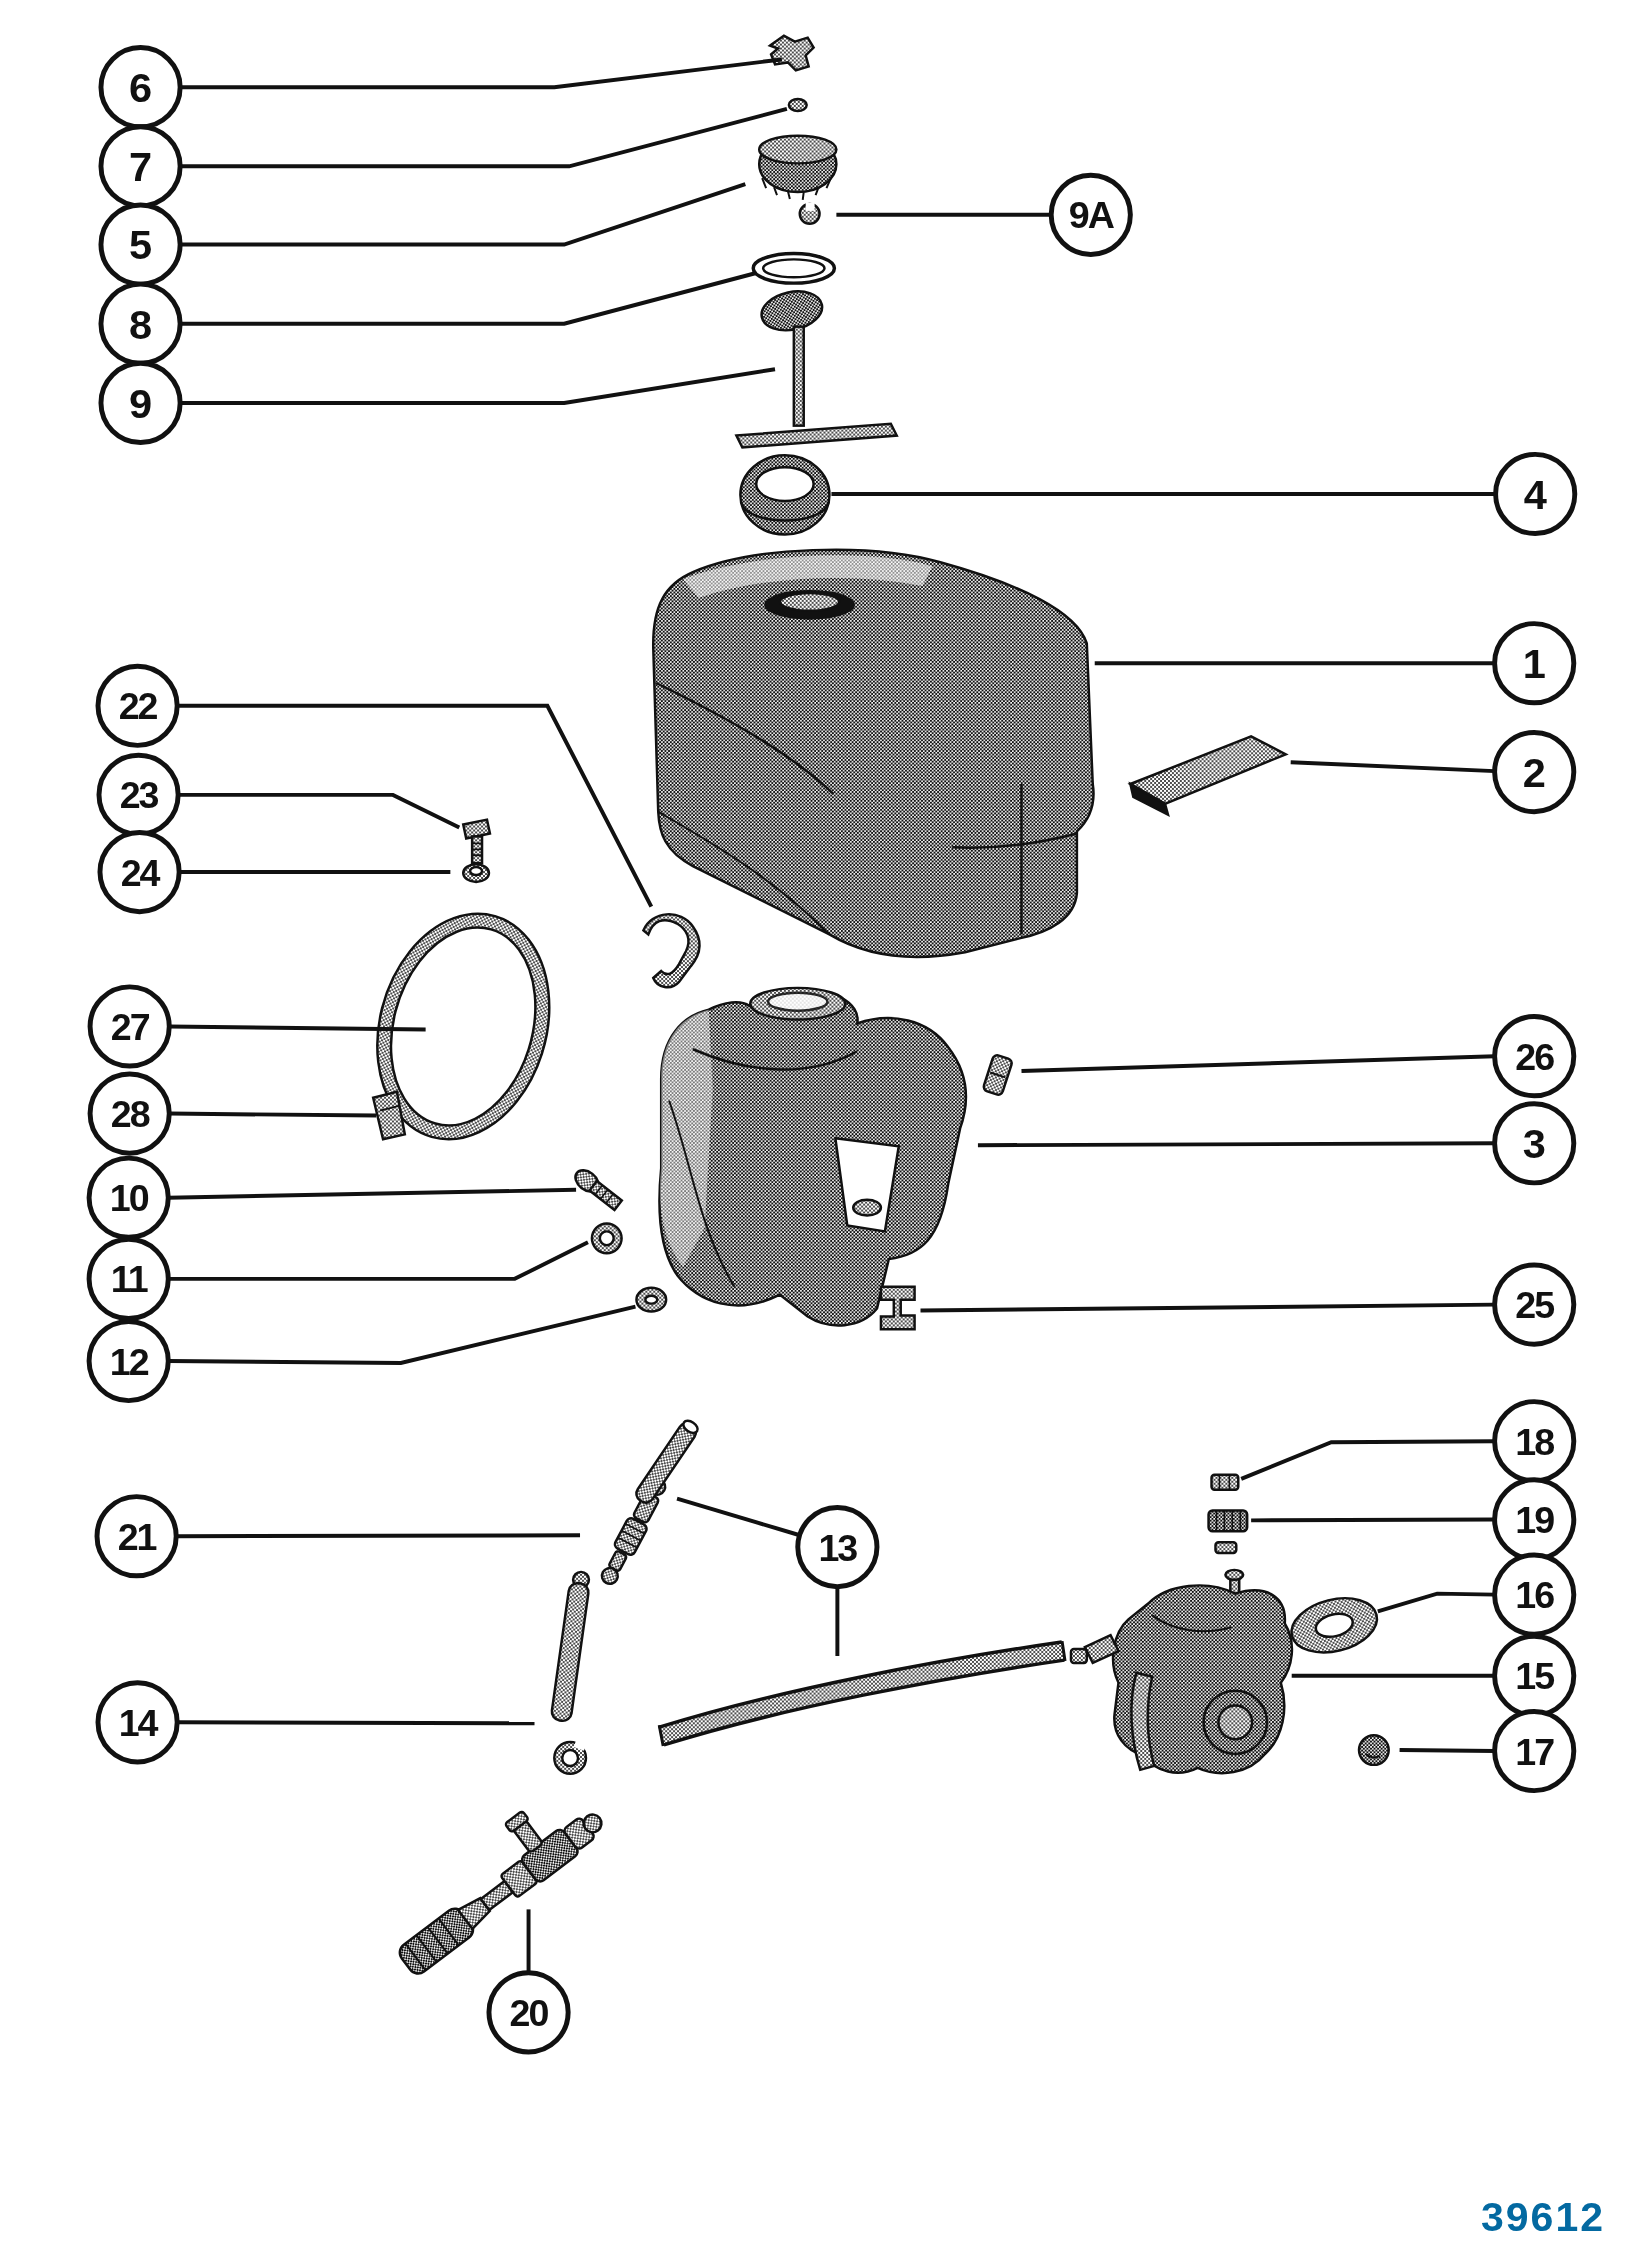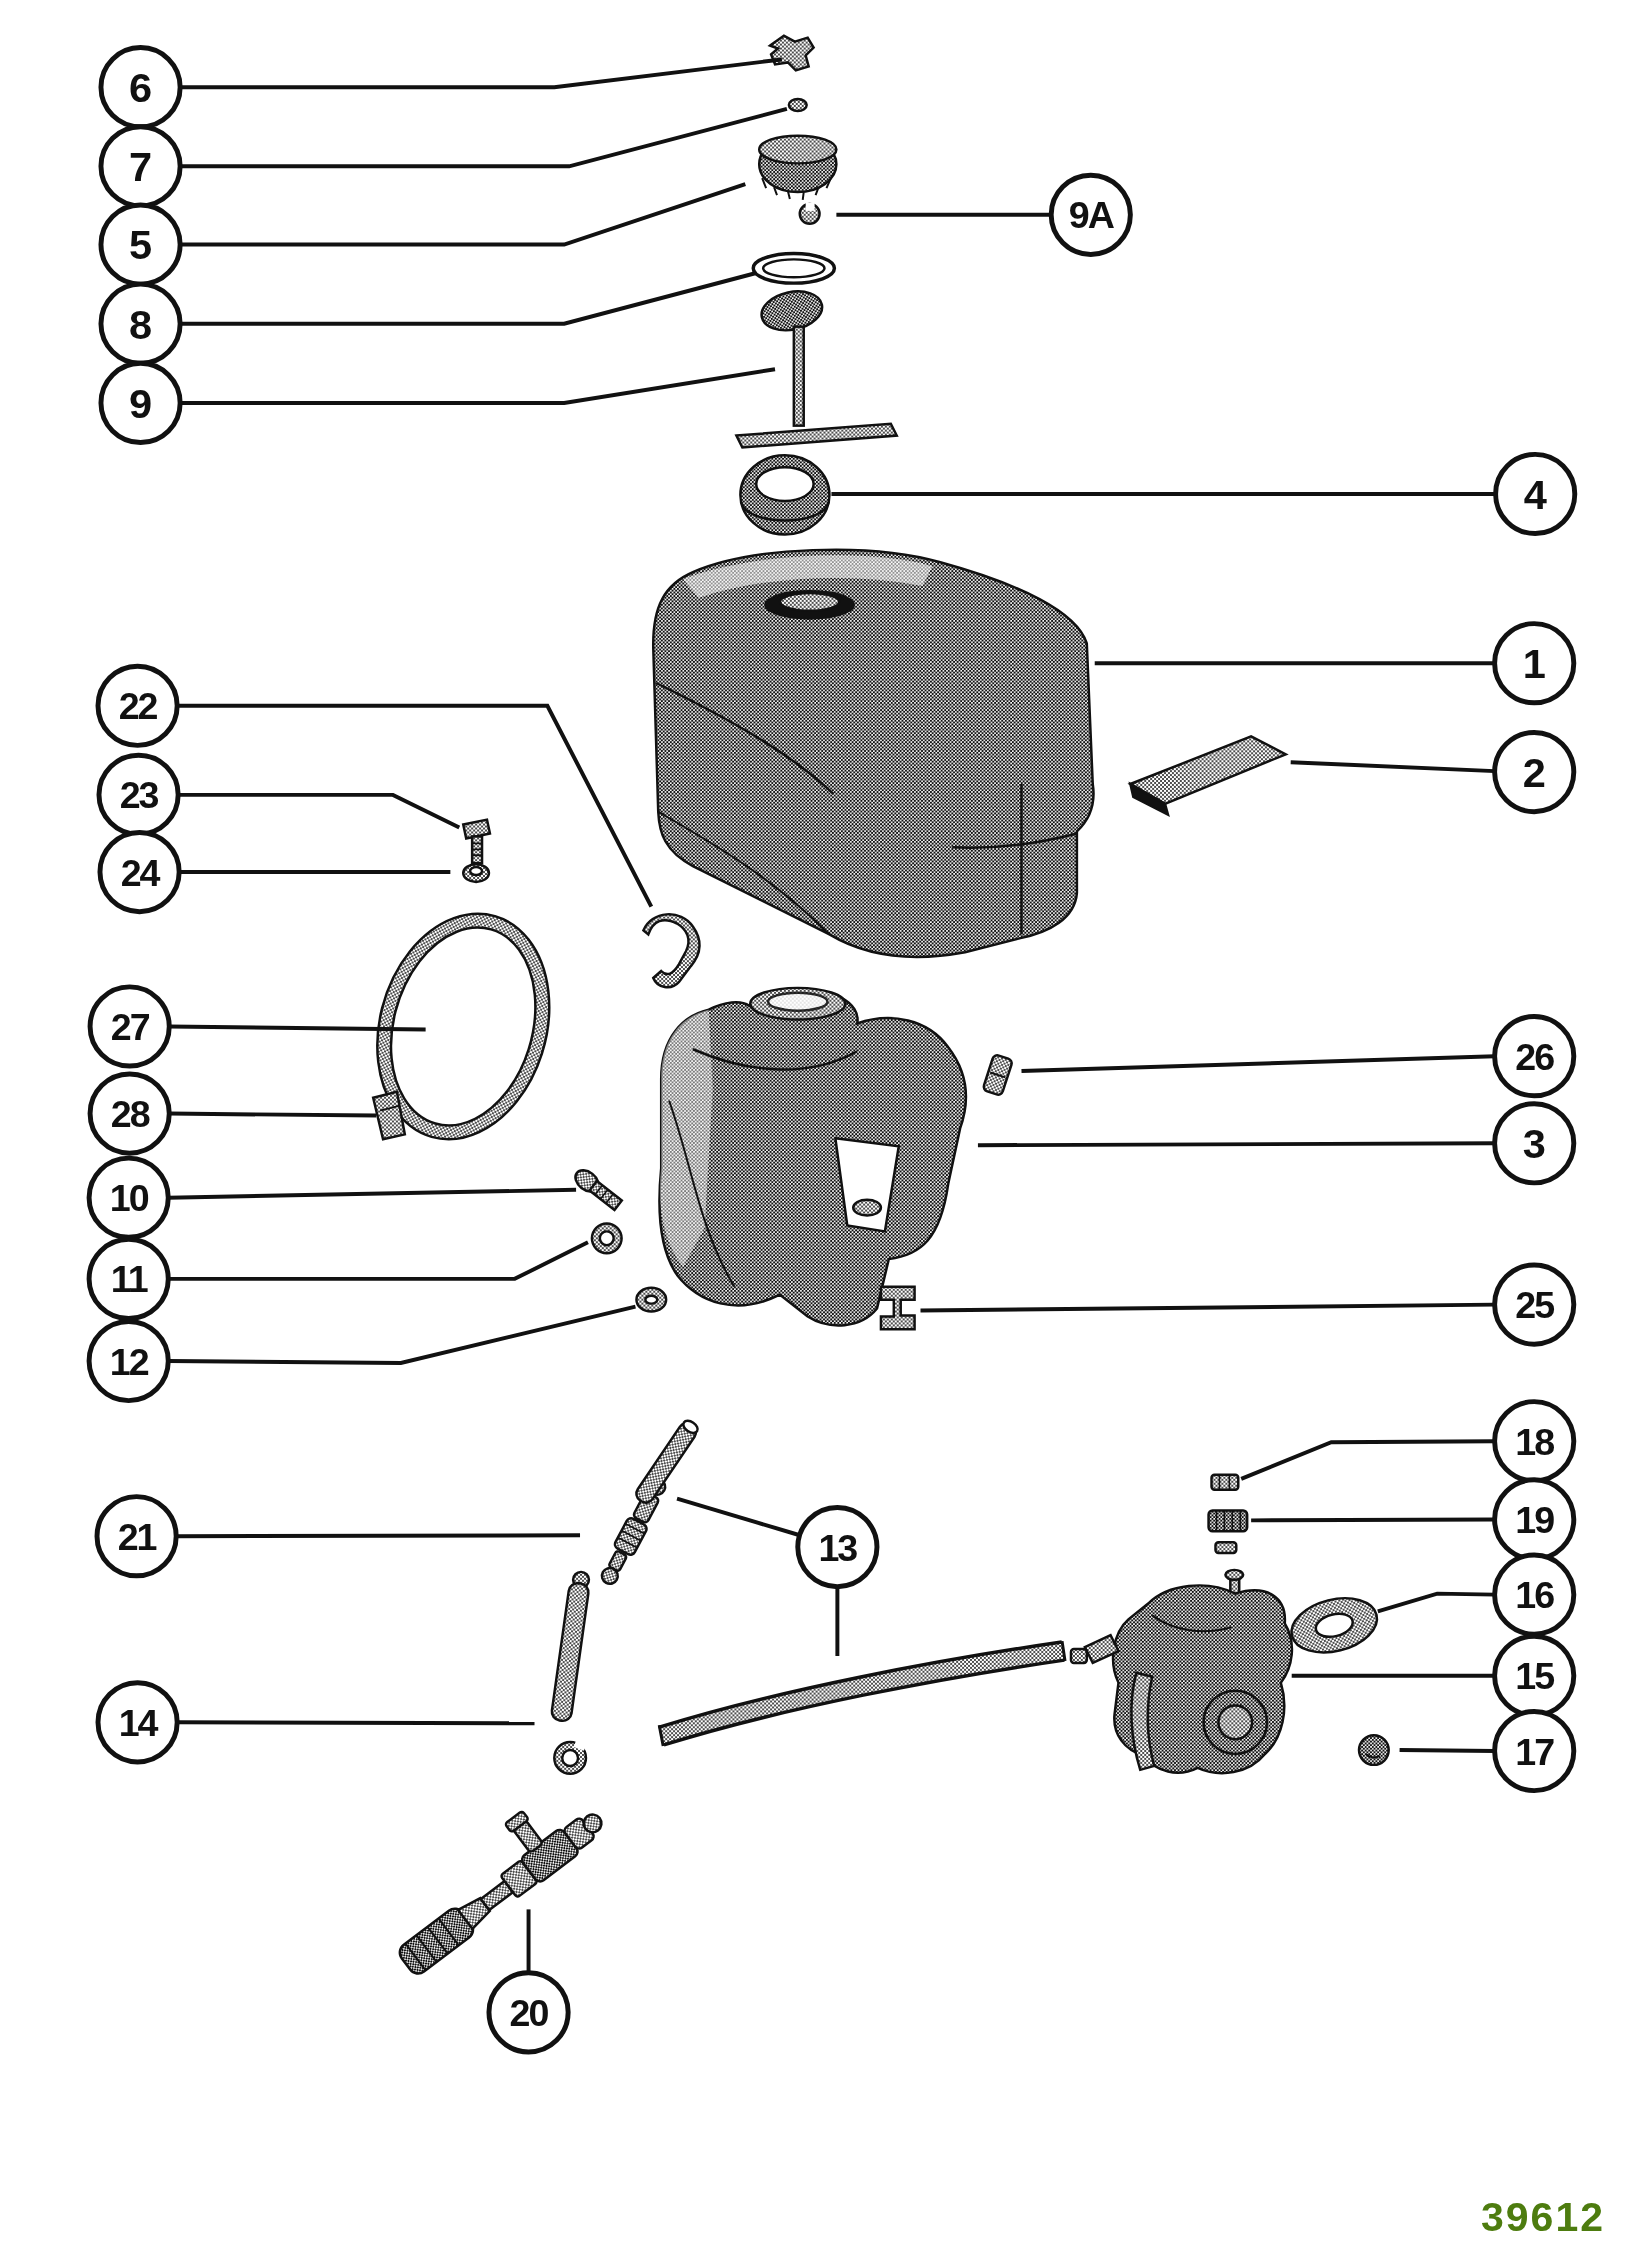--- a/index.html
+++ b/index.html
@@ -1,21 +1,21 @@
 <!DOCTYPE html>
 <html><head>
 <meta charset="utf-8">
 <style>
   html,body{margin:0;padding:0;background:#e8e8e8;}
   #page{position:relative;width:1651px;height:2243px;background:#ffffff;overflow:hidden;
         font-family:"Liberation Sans", sans-serif;}
   #diagram{position:absolute;left:0;top:0;}
   .callout-num{font-family:"Liberation Sans", sans-serif;font-weight:bold;fill:#111;}
   #footer-number{position:absolute;right:46px;bottom:2px;font-size:41px;font-weight:bold;
-        color:#4d7c0f;letter-spacing:2px;font-family:"Liberation Sans", sans-serif;}
+        color:#0369a1;letter-spacing:2px;font-family:"Liberation Sans", sans-serif;}
 </style>
 </head>
 <body>
 
 <div id="page">
 
 <svg id="diagram" width="1651" height="2243" viewBox="0 0 1668 2266" xmlns="http://www.w3.org/2000/svg">
   <defs>
 
     <pattern id="htA" width="4" height="4" patternUnits="userSpaceOnUse">

